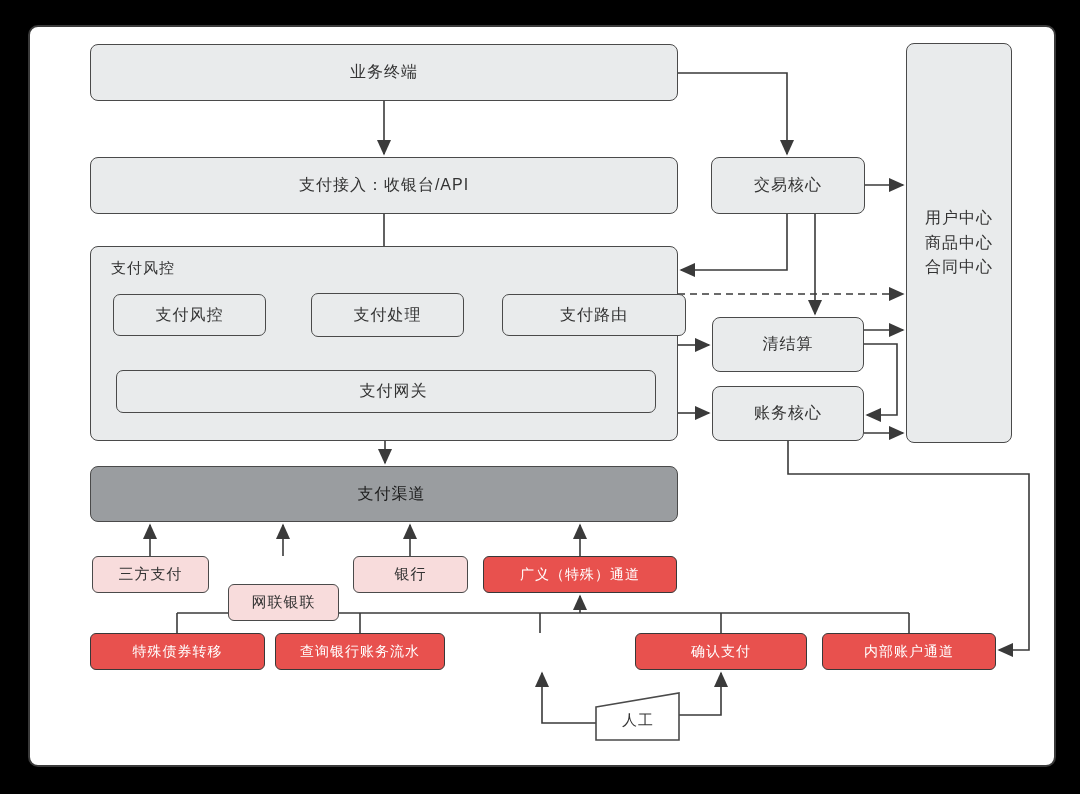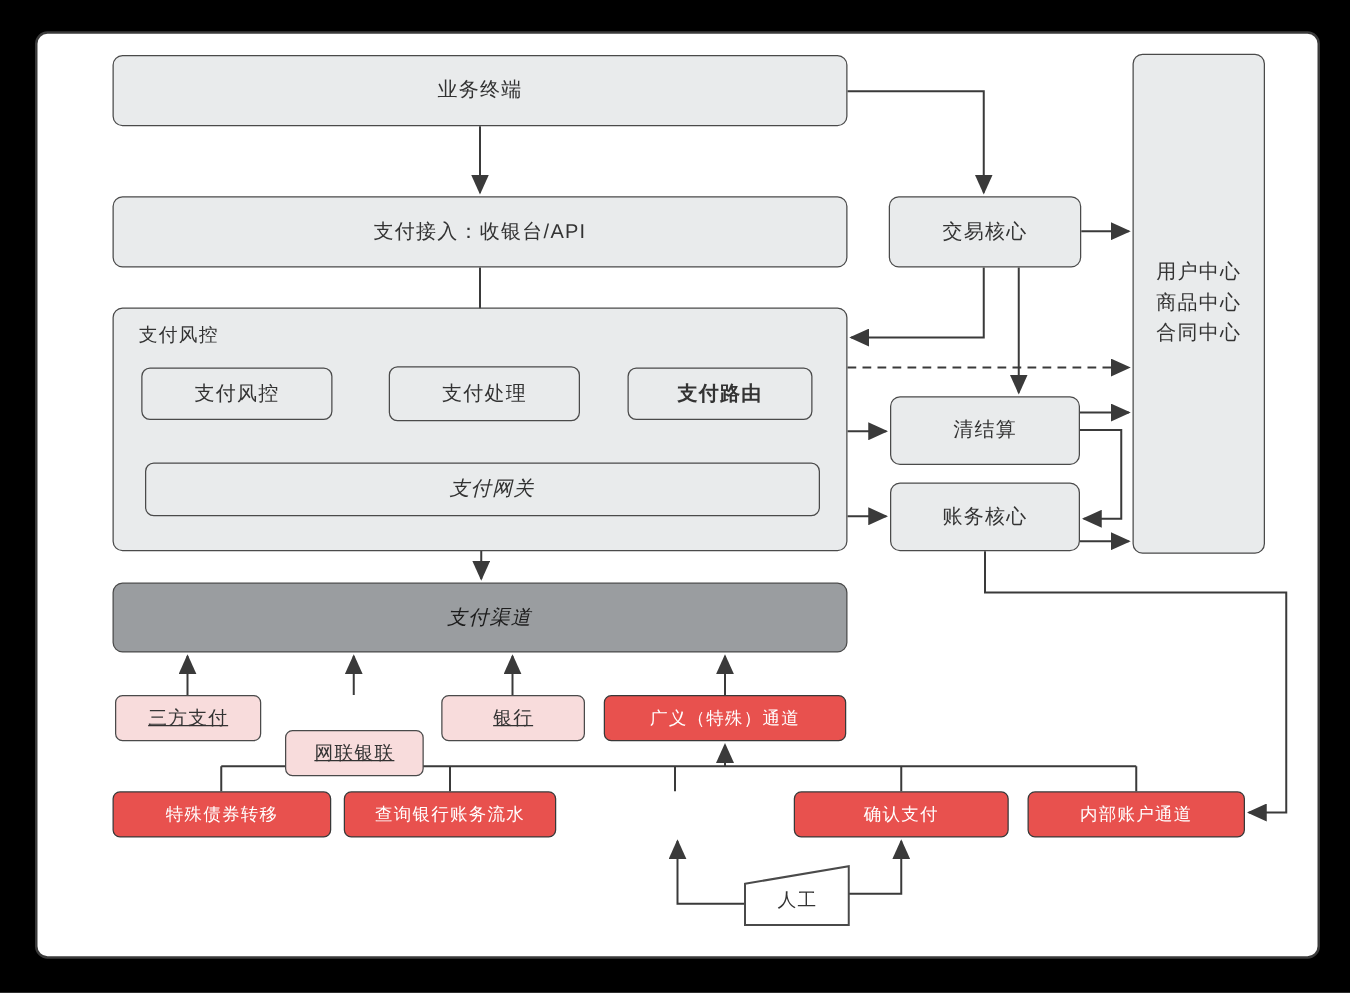--- a/index.html
+++ b/index.html
@@ -7,24 +7,24 @@
           font-family:"Liberation Sans","DejaVu Sans",sans-serif;}
   .page{position:absolute;left:28px;top:25px;width:1024px;height:738px;background:#fff;
         border:2px solid #3a3a3a;border-radius:10px;}
   svg.wires{position:absolute;left:0;top:0;width:1080px;height:794px;}
   .node{position:absolute;box-sizing:border-box;background:#e9ebec;border:1.6px solid #4a4a4a;
         border-radius:8px;display:flex;align-items:center;justify-content:center;
         font-size:16px;color:#333;letter-spacing:1px;}
   .inner{border-width:1.3px;border-radius:7px;}
   .containerbox{justify-content:flex-start;align-items:flex-start;}
   .corner-label{position:absolute;font-size:15px;color:#333;letter-spacing:1px;}
-  .italic{font-style:italic;padding-left:15px;}
+  .italic{padding-left:15px;}
   .channels{background:#9a9da0;color:#1c1c1c;}
   .tall{flex-direction:column;line-height:1.55;}
-  .pink{background:#f8dcdc;font-size:15px;border-radius:6px;text-decoration:underline;}
+  .pink{background:#f8dcdc;font-size:15px;border-radius:6px;}
   .red{background:#e8514e;color:#fff;font-size:14px;border-radius:6px;border-color:#383838;}
   .manual-label{position:absolute;font-size:15px;color:#333;display:flex;
                 align-items:center;justify-content:center;letter-spacing:1px;}
 </style>
 </head>
 <body>
 
 <div class="canvas">
   <div class="page"></div>
 
@@ -93,21 +93,21 @@
   </div>
 
   <div class="node inner" style="left:113px;top:294px;width:153px;height:42px;">
     <span>支付风控</span>
   </div>
 
   <div class="node inner" style="left:311px;top:293px;width:153px;height:44px;">
     <span>支付处理</span>
   </div>
 
-  <div class="node inner" style="left:502px;top:294px;width:148px;height:42px;font-weight:bold;">
+  <div class="node inner" style="left:502px;top:294px;width:184px;height:42px;">
     <span>支付路由</span>
   </div>
 
   <div class="node inner italic" style="left:116px;top:370px;width:540px;height:43px;">
     <span>支付网关</span>
   </div>
 
   <div class="node" style="left:712px;top:317px;width:152px;height:55px;">
     <span>清结算</span>
   </div>

